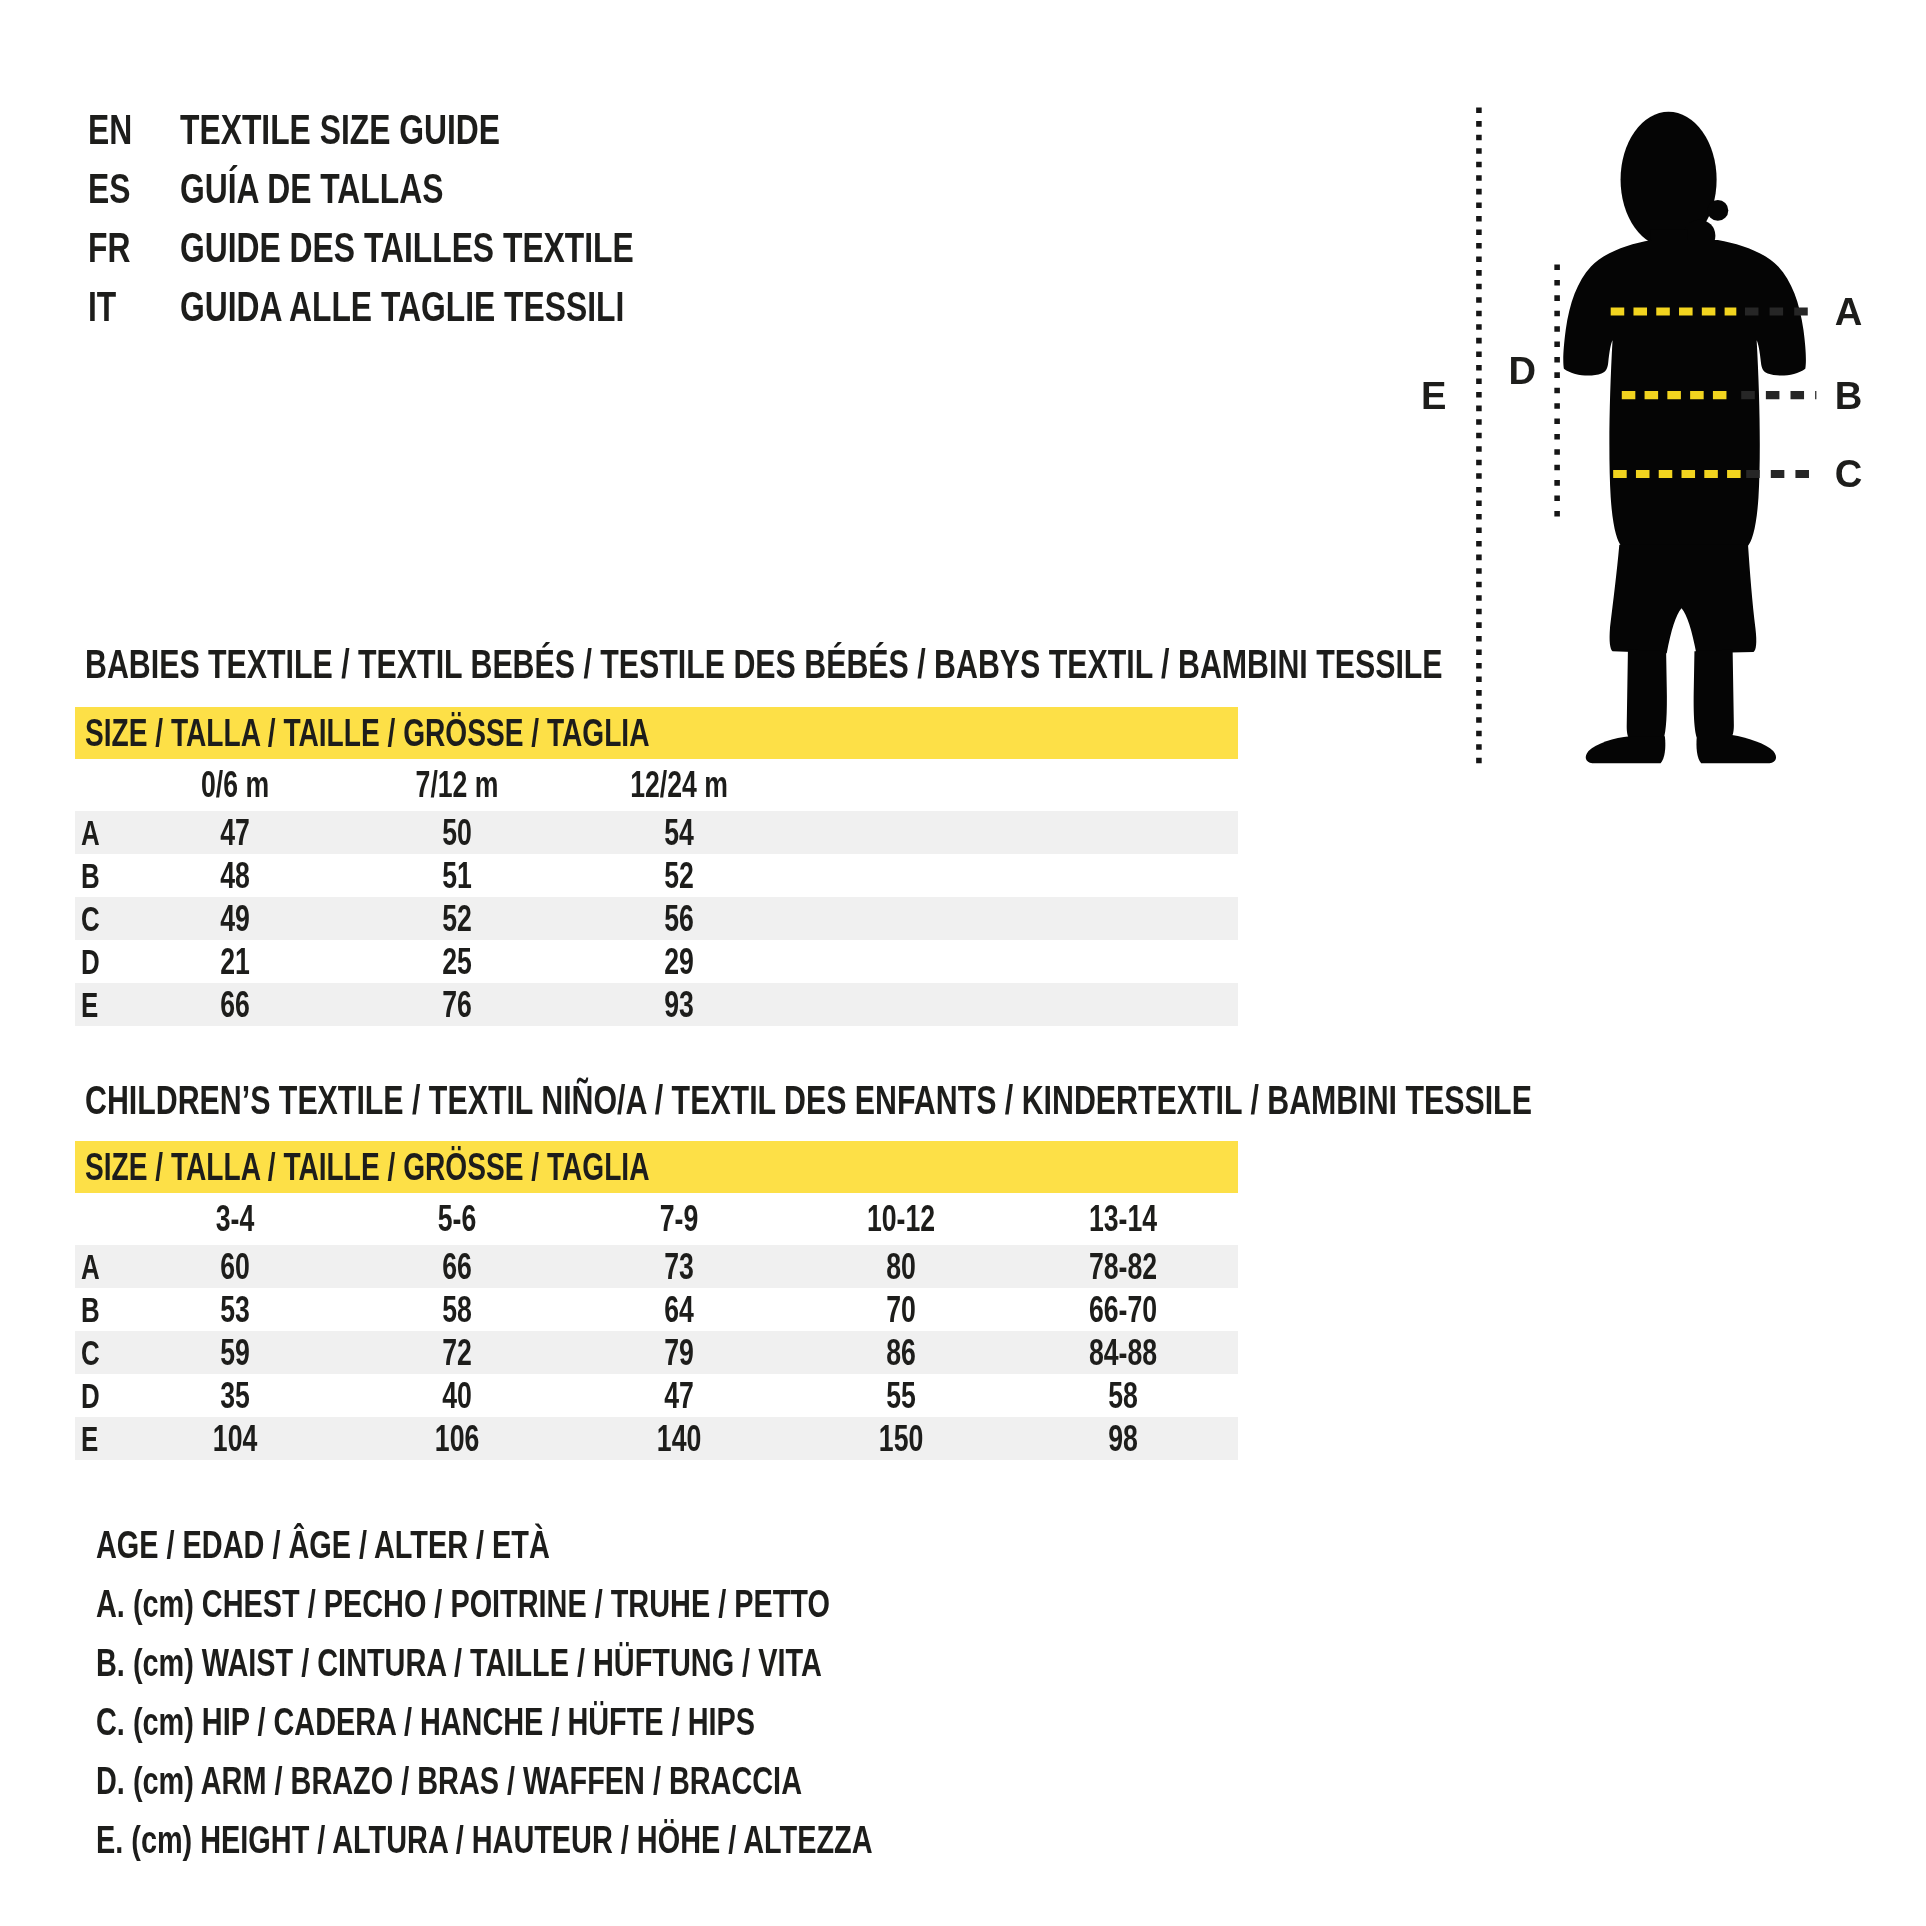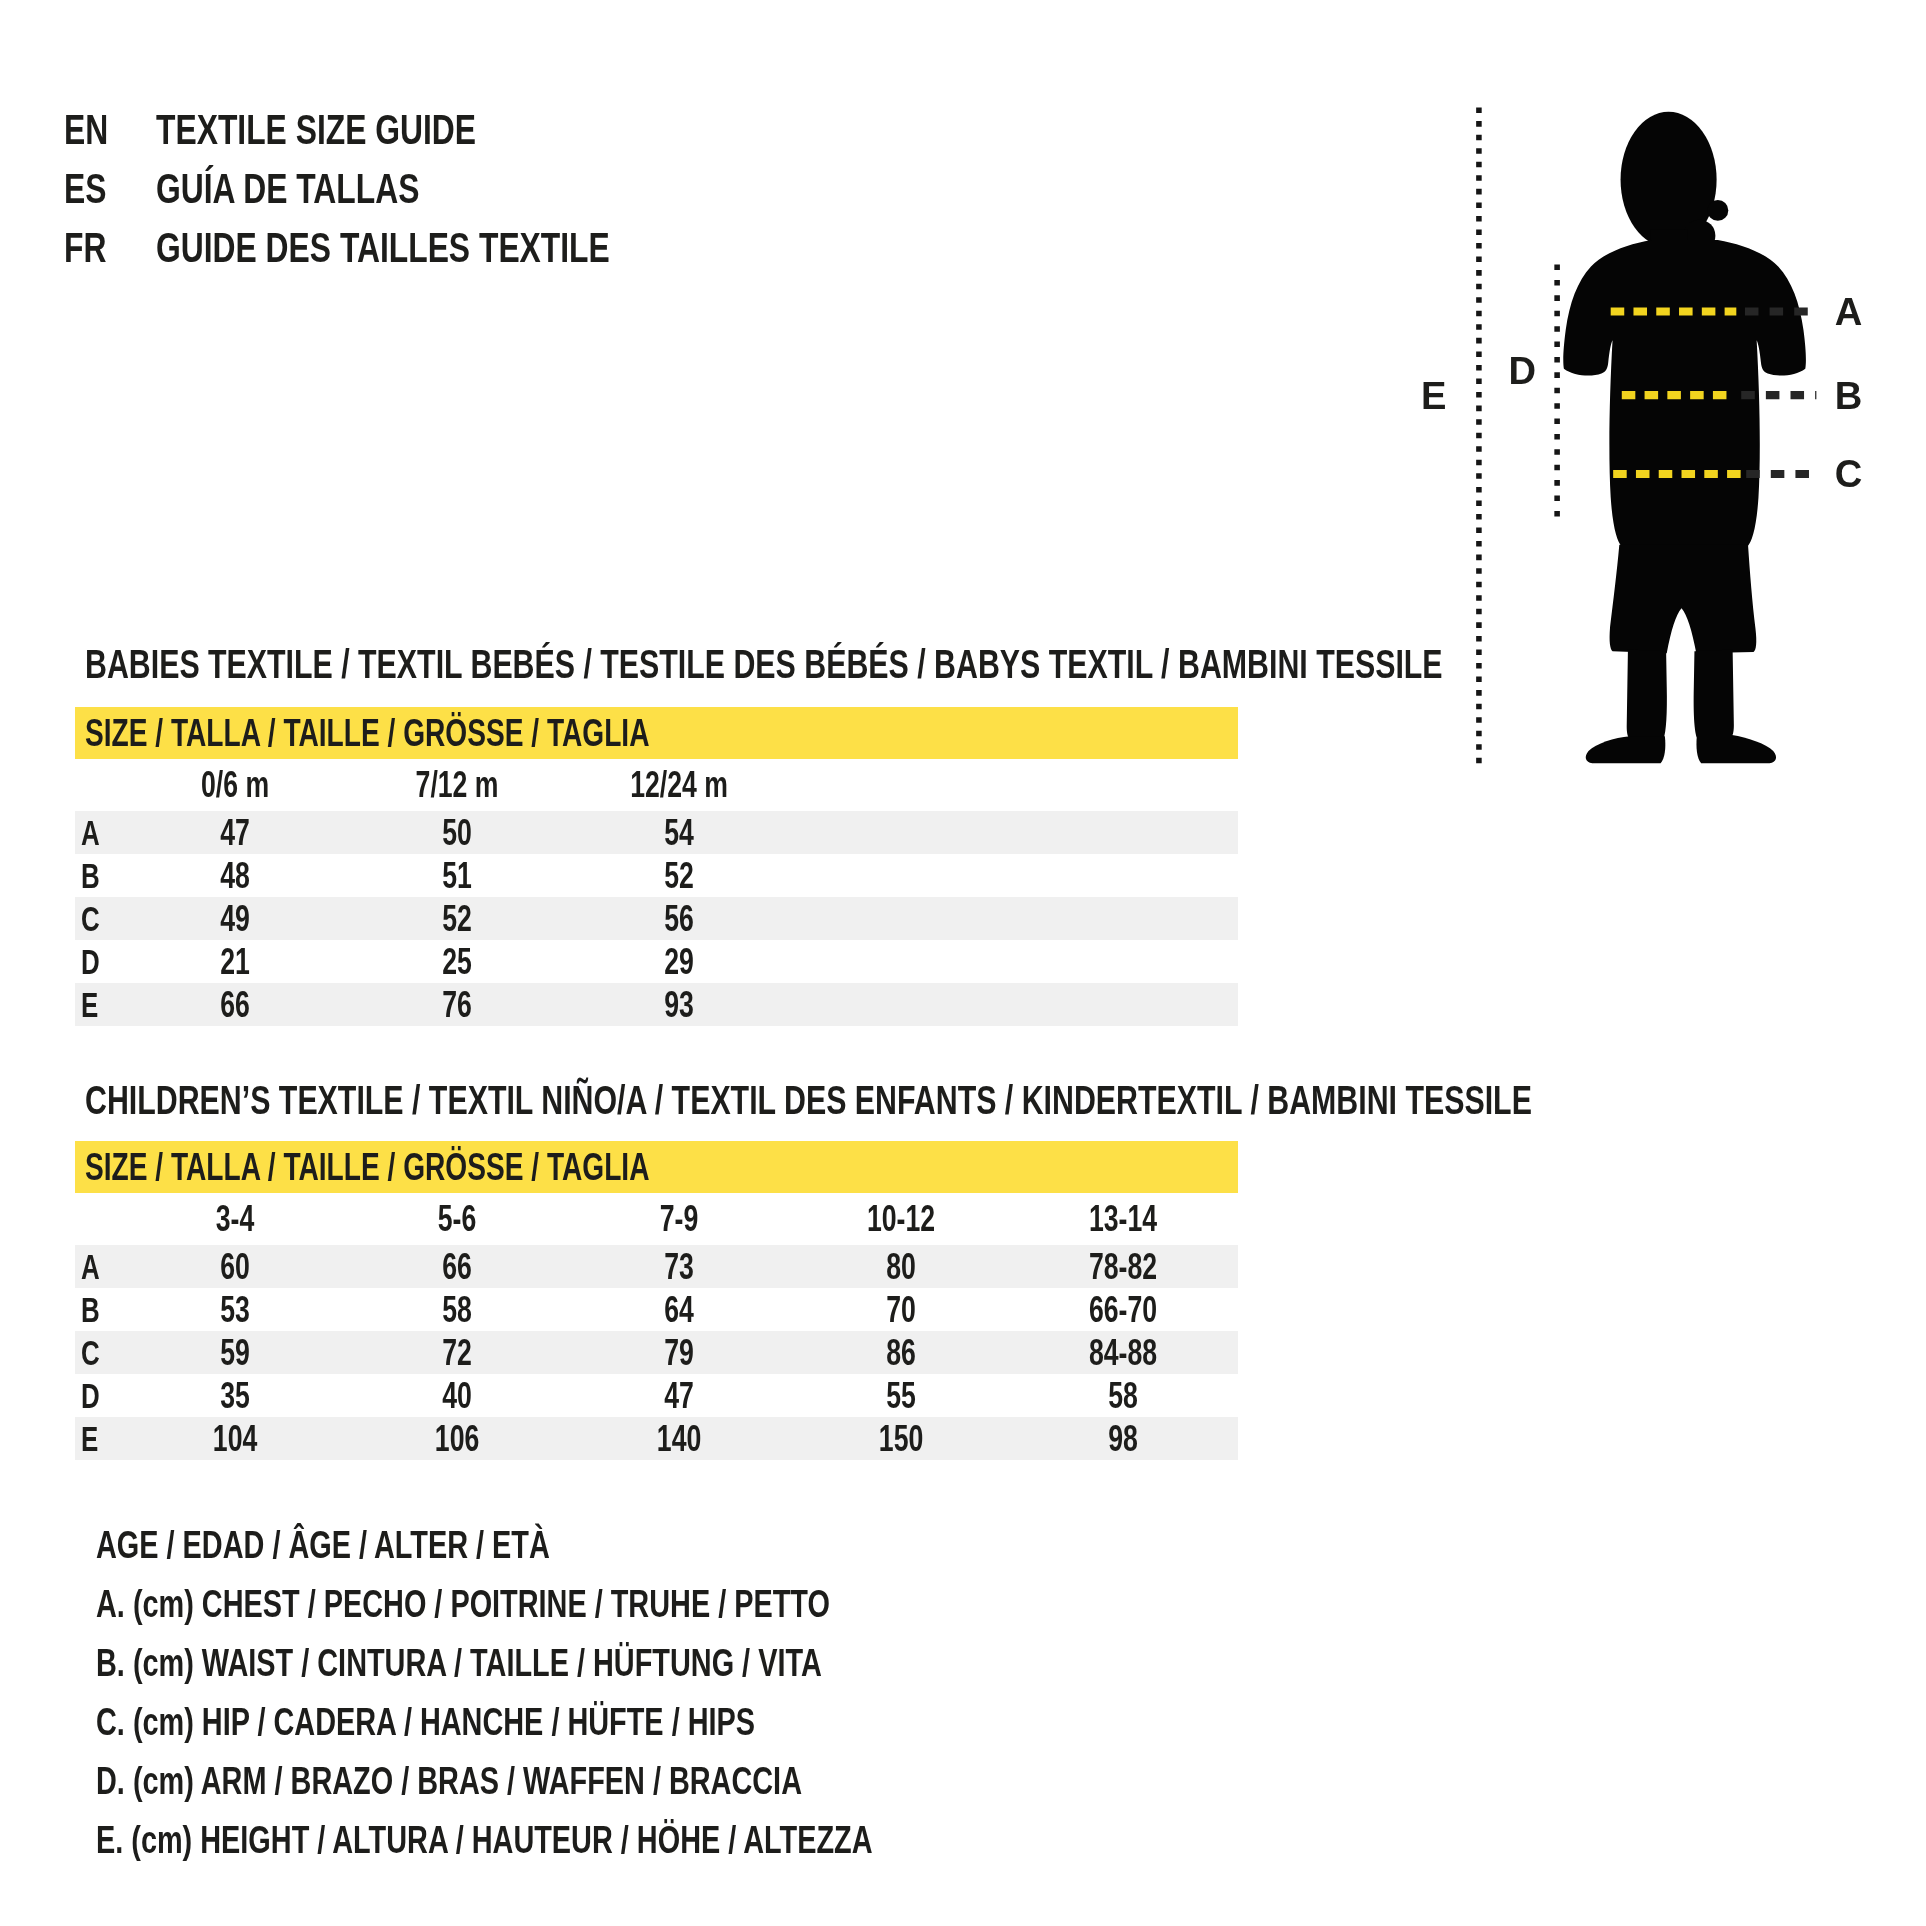--- a/index.html
+++ b/index.html
@@ -5,21 +5,21 @@
   * { margin:0; padding:0; box-sizing:border-box; }
   html,body { width:1926px; height:1926px; background:#ffffff; overflow:hidden;
               font-family:"Liberation Sans","DejaVu Sans",sans-serif; color:#1d1d1b; }
   .abs { position:absolute; }
 
   
   .cond  { display:inline-block; transform:scaleX(0.74); transform-origin:0 50%; white-space:nowrap; font-weight:700; letter-spacing:0; }
   .cond-c{ display:inline-block; transform:scaleX(0.74); transform-origin:50% 50%; white-space:nowrap; font-weight:700; }
 
   
-  #lang-list { left:64px; top:100px; }
+  #lang-list { left:88px; top:100px; }
   .lang-row { display:flex; height:59px; align-items:center; font-size:43px; }
   .lang-code { width:92px; }
 
   
   .section-title { left:85px; font-size:41px; }
 
   
   .size-table { left:75px; width:1163px; }
   .size-bar   { height:52px; background:#fde047; display:flex; align-items:center; padding-left:10px; font-size:38px; }
   .tbl-row    { display:flex; align-items:center; }
@@ -45,20 +45,24 @@
     <div class="lang-code"><span class="cond">EN</span></div>
     <span class="cond">TEXTILE SIZE GUIDE</span>
   </div>
   <div class="lang-row">
     <div class="lang-code"><span class="cond">ES</span></div>
     <span class="cond">GUÍA DE TALLAS</span>
   </div>
   <div class="lang-row">
     <div class="lang-code"><span class="cond">FR</span></div>
     <span class="cond">GUIDE DES TAILLES TEXTILE</span>
+  </div>
+  <div class="lang-row">
+    <div class="lang-code"><span class="cond">IT</span></div>
+    <span class="cond">GUIDA ALLE TAGLIE TESSILI</span>
   </div>
 </div>
 
 <div id="figure-wrap" class="abs">
   <svg width="521" height="702" viewBox="0 0 846 1140">
 
     <g fill="#050505">
       <ellipse cx="428" cy="152" rx="78" ry="110"></ellipse>
       <circle cx="508" cy="202" r="17"></circle>
       <circle cx="478" cy="243" r="26"></circle>

